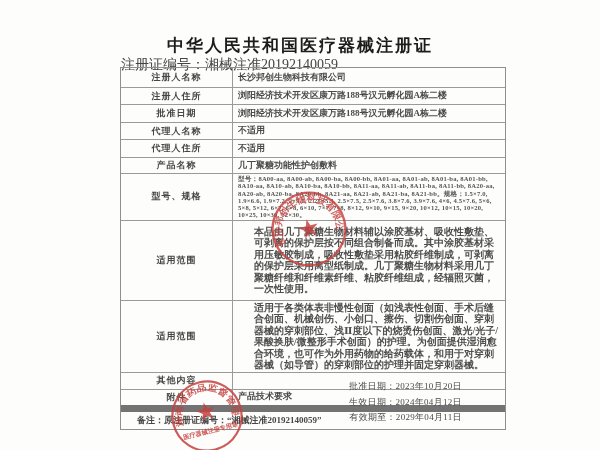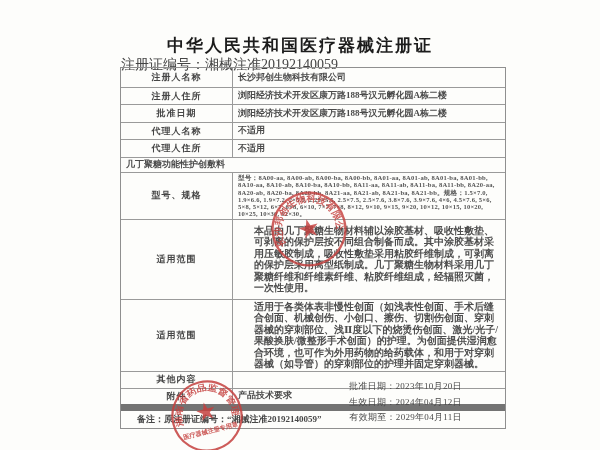--- a/index.html
+++ b/index.html
@@ -80,20 +80,21 @@
     </div>
     <div class="trow" style="min-height:17px">
       <div class="tlabel">代理人名称</div>
       <div class="tvalue">不适用</div>
     </div>
     <div class="trow" style="min-height:18px">
       <div class="tlabel">代理人住所</div>
       <div class="tvalue">不适用</div>
     </div>
     <div class="trow" style="min-height:15px">
+      <div class="tlabel">产品名称</div>
       <div class="tvalue">几丁聚糖功能性护创敷料</div>
     </div>
     <div class="trow" style="min-height:36px">
       <div class="tlabel">型号、规格</div>
       <div class="tvalue tiny">型号：8A00-aa, 8A00-ab, 8A00-ba, 8A00-bb, 8A01-aa, 8A01-ab, 8A01-ba, 8A01-bb, 8A10-aa, 8A10-ab, 8A10-ba, 8A10-bb, 8A11-aa, 8A11-ab, 8A11-ba, 8A11-bb, 8A20-aa, 8A20-ab, 8A20-ba, 8A20-bb, 8A21-aa, 8A21-ab, 8A21-ba, 8A21-bb。规格：1.5×7.0, 1.9×6.6, 1.9×7.2, 2×5.5, 2.25×5.5, 2.5×7.5, 2.5×7.6, 3.8×7.6, 3.9×7.6, 4×6, 4.5×7.6, 5×6, 5×8, 5×12, 6×7, 6×8, 6×10, 7×7, 7×8, 8×12, 9×10, 9×15, 9×20, 10×12, 10×15, 10×20, 10×25, 10×30, 12×30。</div>
     </div>
     <div class="trow" style="min-height:80px">
       <div class="tlabel">适用范围</div>
       <div class="tvalue multi">本品由几丁聚糖生物材料辅以涂胶基材、吸收性敷垫、可剥离的保护层按不同组合制备而成。其中涂胶基材采用压敏胶制成，吸收性敷垫采用粘胶纤维制成，可剥离的保护层采用离型纸制成。几丁聚糖生物材料采用几丁聚糖纤维和纤维素纤维、粘胶纤维组成，经辐照灭菌，一次性使用。</div>
     </div>

